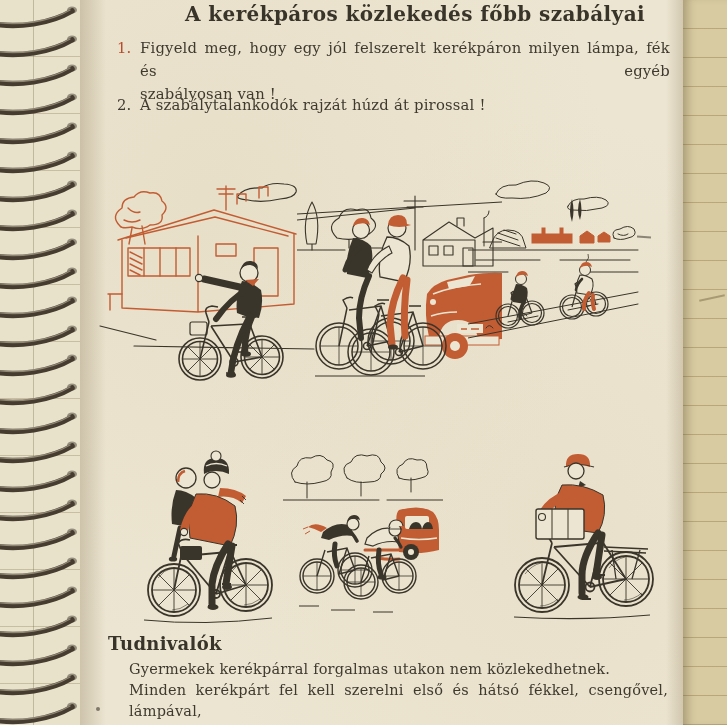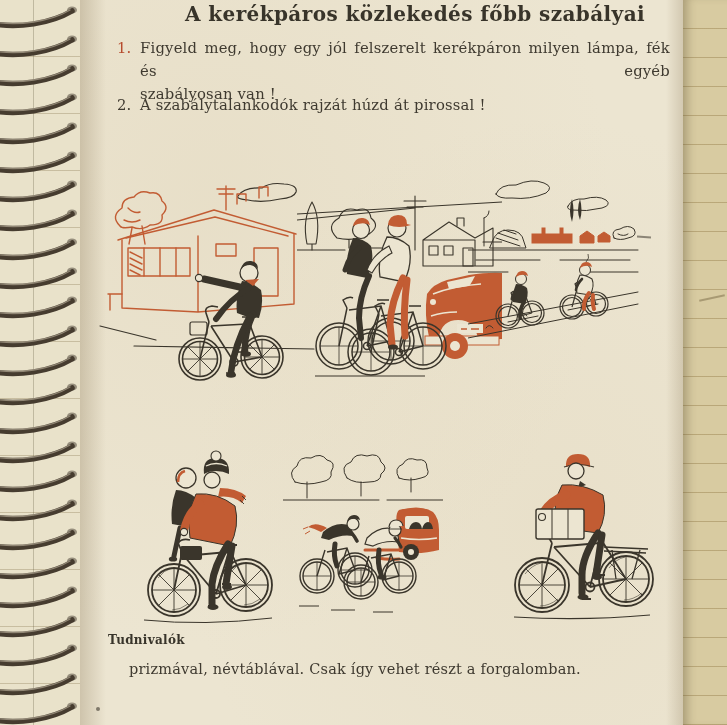--- a/index.html
+++ b/index.html
@@ -26,21 +26,21 @@
   
   .abs{position:absolute;z-index:6;}
   .title{left:150px;top:2px;width:530px;text-align:center;font-size:20px;font-weight:bold;
     letter-spacing:.4px;color:#38342a;}
   .instr{left:117px;width:553px;font-size:14.8px;line-height:23px;letter-spacing:.2px;}
   .instr .num{position:absolute;left:0;top:0;width:22px;}
   .instr .body{margin-left:23px;}
   .num-red{color:#b64b2d;}
   .line{display:block;}
   .j{text-align:justify;text-align-last:justify;}
-  .notes-heading{left:108px;top:633px;font-size:12px;font-weight:bold;color:#38342a;letter-spacing:.3px;}
+  .notes-heading{left:108px;top:633px;font-size:18px;font-weight:bold;color:#38342a;letter-spacing:.3px;}
   .notes{left:129px;top:659px;width:539px;font-size:14.5px;line-height:21px;letter-spacing:.2px;}
 
   .ill{position:absolute;z-index:6;}
   .ill svg{display:block;}
 
   
   .mark-dash{position:absolute;left:637px;top:236px;width:14px;height:2px;background:rgba(60,55,45,.55);
     transform:rotate(4deg);z-index:6;}
   .mark-scratch{position:absolute;left:699px;top:297px;width:26px;height:2px;background:rgba(110,95,60,.45);
     transform:rotate(-12deg);z-index:6;}
@@ -368,19 +368,21 @@
       <path d="M98 90 Q82 114 82 132 L82 150" stroke="#3a352b" stroke-width="7" stroke-linecap="round" fill="none"></path>
       <path d="M102 92 Q98 118 96 132" stroke="#3a352b" stroke-width="7" stroke-linecap="round" fill="none"></path>
       <ellipse cx="83" cy="154" rx="5.5" ry="3" fill="#3a352b"></ellipse>
       <ellipse cx="97" cy="134" rx="5" ry="3" fill="#3a352b"></ellipse>
       <path d="M14 174 q70 4 136-2" stroke="#3a352b" stroke-width="1.1" fill="none"></path>
     </svg>
   </div>
 
   <div class="abs notes-heading">Tudnivalók</div>
   <div class="abs notes">
+    <span class="line">Gyermekek kerékpárral forgalmas utakon nem közlekedhetnek.</span>
+    <span class="line j">Minden kerékpárt fel kell szerelni első és hátsó fékkel, csengővel, lámpával,</span>
     <span class="line">prizmával, névtáblával. Csak így vehet részt a forgalomban.</span>
   </div>
 
   <div class="mark-dash"></div>
   <div class="mark-scratch"></div>
   <div class="mark-speck"></div>
 </div>
 
 </body></html>

